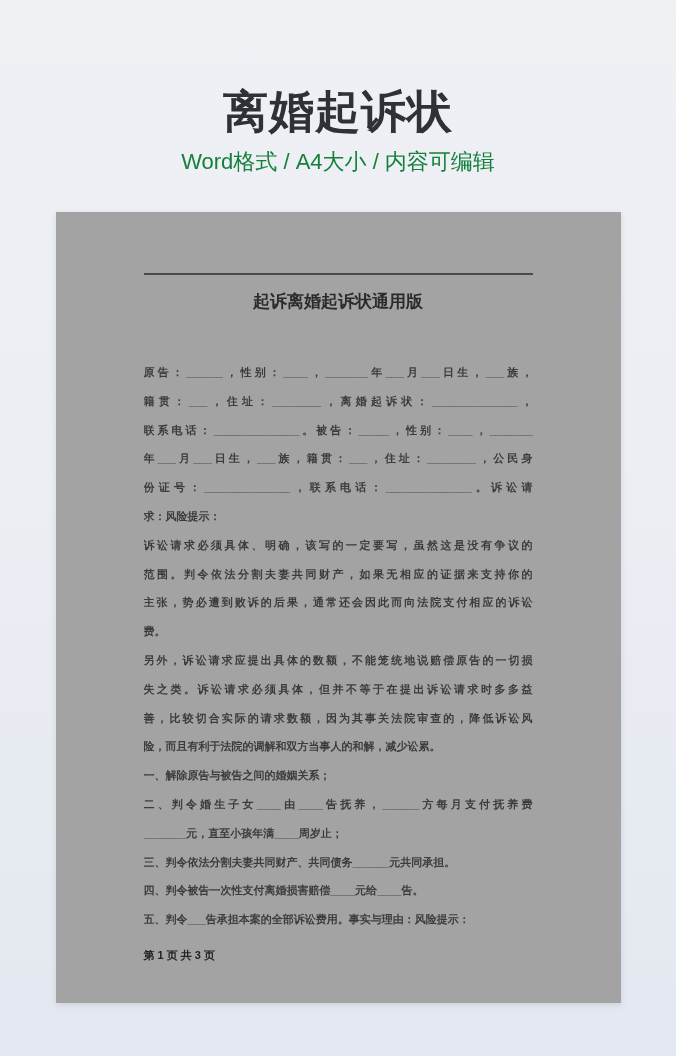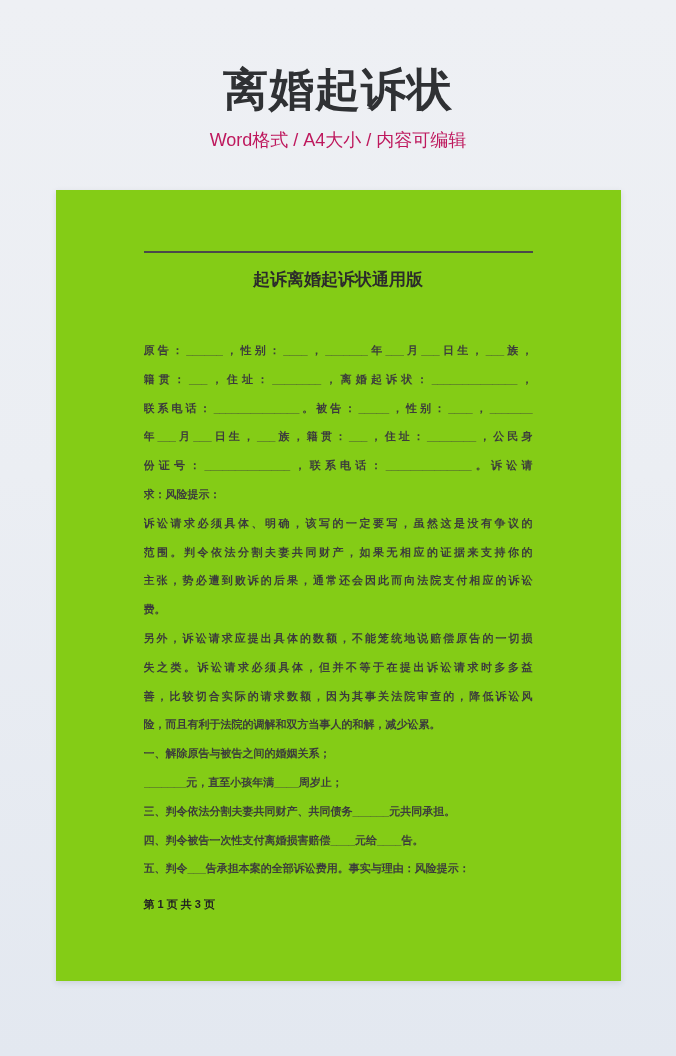--- a/index.html
+++ b/index.html
@@ -3,41 +3,41 @@
 <meta charset="utf-8">
 <style>
   html, body { margin: 0; padding: 0; }
   body {
     width: 676px;
     height: 1056px;
     font-family: "Liberation Sans", sans-serif;
     background: linear-gradient(180deg, #eef0f4 0%, #ebeef3 45%, #e3e8f0 100%);
     overflow: hidden;
   }
-  .page-header { text-align: center; padding-top: 64px; }
+  .page-header { text-align: center; padding-top: 86px; }
   .page-header h1 {
     margin: 0;
     font-size: 45px;
     line-height: 52px;
     font-weight: 700;
     color: #2f3134;
     letter-spacing: 1px;
   }
   .page-header p {
     margin: 9px 0 0 0;
-    font-size: 18px;
+    font-size: 22px;
     line-height: 30px;
     font-weight: 400;
-    color: #be185d;
+    color: #15803d;
   }
   .paper {
     width: 565px;
     height: 791px;
     margin: 35px auto 0 auto;
-    background: #84cc16;
+    background: #a3a3a3;
     box-shadow: 0 2px 6px rgba(60, 70, 90, 0.14);
     box-sizing: border-box;
     padding: 61px 88px 0 88px;
   }
   .rule {
     border: none;
     border-top: 2px solid #4a4a4a;
     margin: 0;
   }
   .doc-title {
@@ -94,20 +94,21 @@
         <div class="doc-line">求：风险提示：</div>
         <div class="doc-line j">诉讼请求必须具体、明确，该写的一定要写，虽然这是没有争议的</div>
         <div class="doc-line j">范围。判令依法分割夫妻共同财产，如果无相应的证据来支持你的</div>
         <div class="doc-line j">主张，势必遭到败诉的后果，通常还会因此而向法院支付相应的诉讼</div>
         <div class="doc-line">费。</div>
         <div class="doc-line j">另外，诉讼请求应提出具体的数额，不能笼统地说赔偿原告的一切损</div>
         <div class="doc-line j">失之类。诉讼请求必须具体，但并不等于在提出诉讼请求时多多益</div>
         <div class="doc-line j">善，比较切合实际的请求数额，因为其事关法院审查的，降低诉讼风</div>
         <div class="doc-line">险，而且有利于法院的调解和双方当事人的和解，减少讼累。</div>
         <div class="doc-line">一、解除原告与被告之间的婚姻关系；</div>
+        <div class="doc-line j">二、判令婚生子女____由____告抚养，______方每月支付抚养费</div>
         <div class="doc-line">_______元，直至小孩年满____周岁止；</div>
         <div class="doc-line">三、判令依法分割夫妻共同财产、共同债务______元共同承担。</div>
         <div class="doc-line">四、判令被告一次性支付离婚损害赔偿____元给____告。</div>
         <div class="doc-line">五、判令___告承担本案的全部诉讼费用。事实与理由：风险提示：</div>
       </div>
     <div class="doc-footer">第 1 页 共 3 页</div>
   </div>
 </main>
 
 </body></html>

